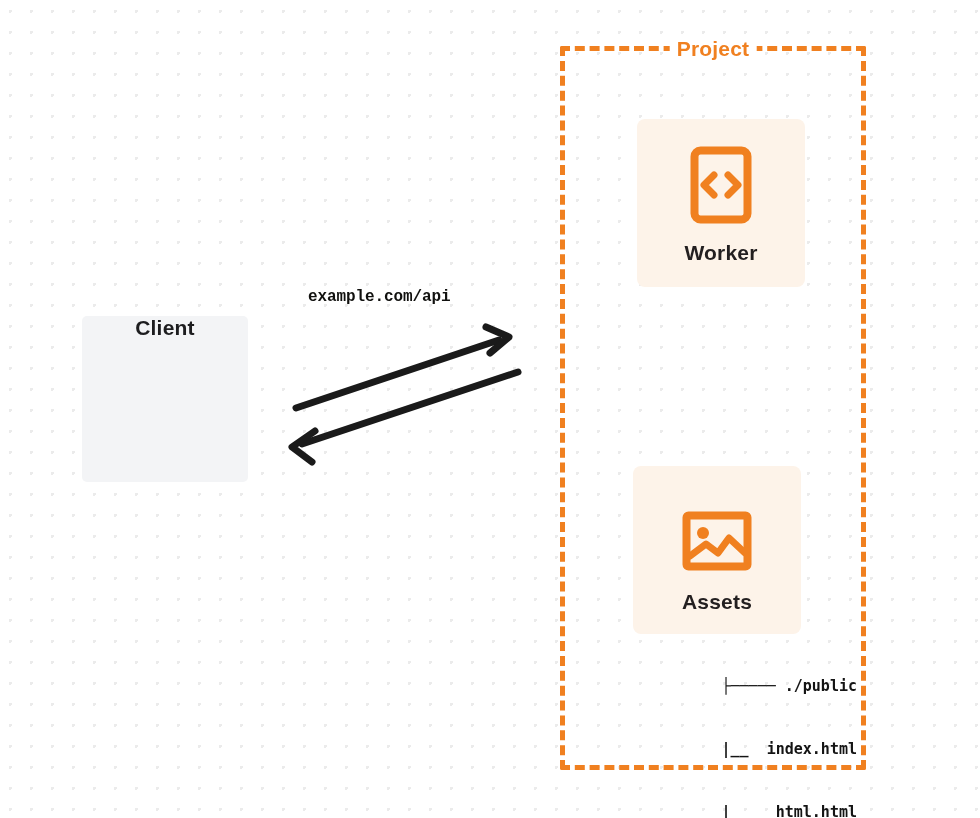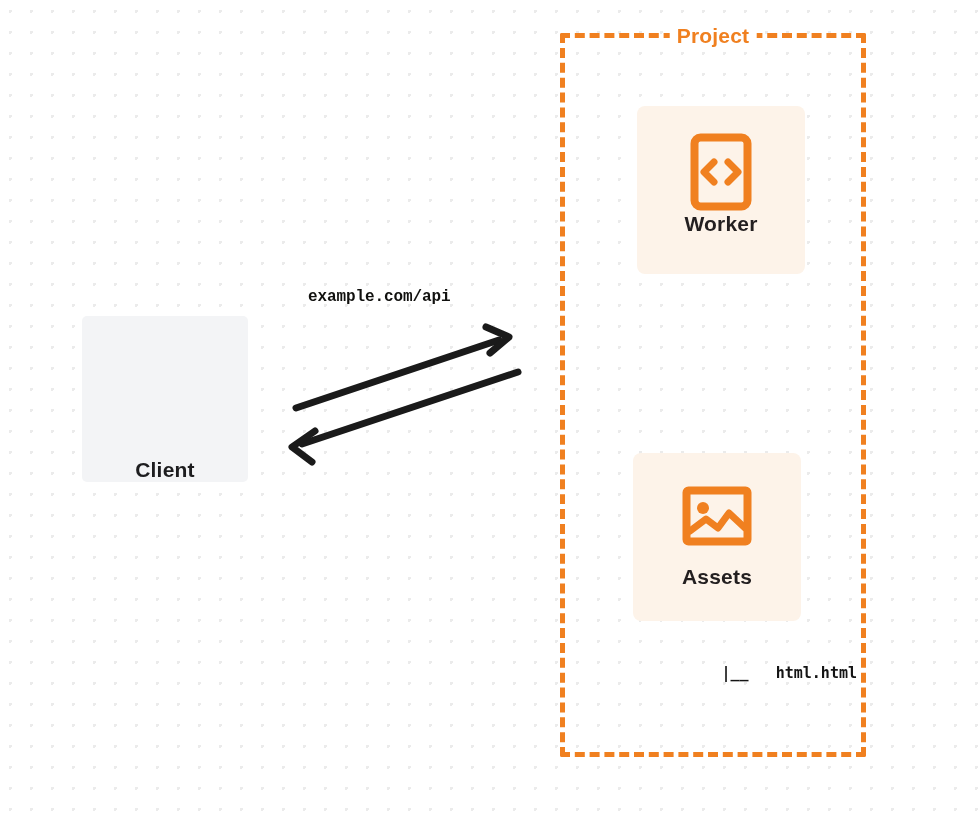--- a/index.html
+++ b/index.html
@@ -27,21 +27,21 @@
   
   #client-node {
     position: absolute;
     left: 82px;
     top: 316px;
     width: 166px;
     height: 166px;
     background: #f3f4f6;
     border-radius: 5px;
     display: flex;
-    align-items: flex-end;
+    align-items: flex-start;
     justify-content: center;
   }
   #client-node .node-label {
     font-size: 21px;
     font-weight: bold;
     color: #1d1d1f;
     letter-spacing: 0.2px;
   }
 
   
@@ -62,21 +62,21 @@
     color: #11110f;
     letter-spacing: -0.1px;
     white-space: nowrap;
     font-family: Liberation Mono, monospace;
   }
 
   
   #project-container {
     position: absolute;
     left: 560px;
-    top: 33px;
+    top: 46px;
     width: 306px;
     height: 724px;
     box-sizing: border-box;
     border: 5px dashed #f08020;
     border-radius: 2px;
   }
   #project-title {
     position: absolute;
     left: 50%;
     top: -14px;
@@ -104,30 +104,30 @@
     left: 72px;
     top: 68px;
     height: 168px;
     padding-top: 27px;
     box-sizing: border-box;
   }
   #assets-card {
     left: 68px;
     top: 415px;
     height: 168px;
-    padding-top: 33px;
+    padding-top: 45px;
     box-sizing: border-box;
   }
   .card-label {
     font-size: 21px;
     font-weight: bold;
     color: #231f20;
     letter-spacing: 0.2px;
   }
-  #worker-card .card-label { margin-top: 1px; }
+  #worker-card .card-label { margin-top: 17px; }
   #assets-card .card-label { margin-top: 19px; }
   .card-icon {
     display: block;
   }
 
   
   #file-tree {
     position: absolute;
     left: 44px;
     top: 583px;
@@ -184,18 +184,20 @@
     <div id="assets-card" class="resource-card">
       <svg class="card-icon" width="70" height="60" viewBox="0 0 70 60">
         <rect x="4.5" y="4.5" width="61" height="51" rx="2" ry="2" fill="none" stroke="#f08020" stroke-width="8"></rect>
         <circle cx="21" cy="22" r="6" fill="#f08020"></circle>
         <polyline points="8,45 24,33 36,42 47,27 63,42" fill="none" stroke="#f08020" stroke-width="7" stroke-linecap="round" stroke-linejoin="round"></polyline>
       </svg>
       <span class="card-label">Assets</span>
     </div>
 
     <div id="file-tree">
+      <span class="tree-row">├───── ./public</span>
+      <span class="tree-row">       |__  index.html</span>
       <span class="tree-row">       |__   html.html</span>
       
     </div>
 
   </div>
 </div>
 
 </body></html>

